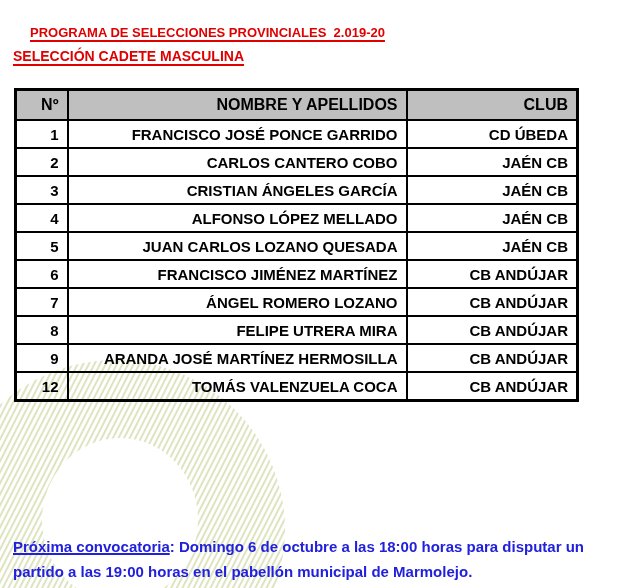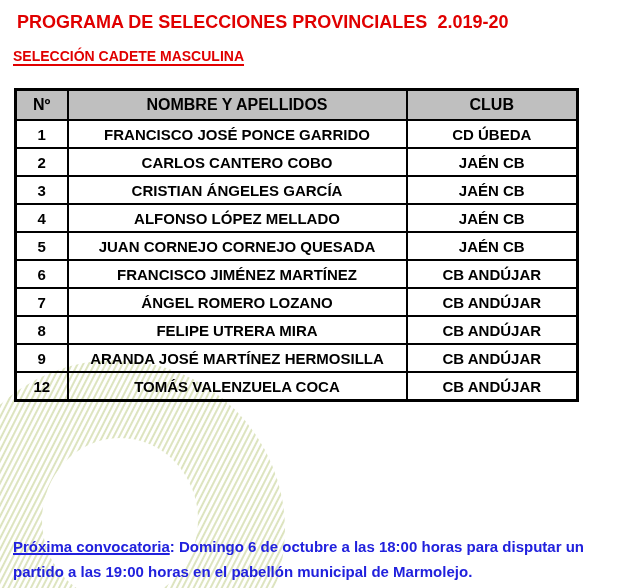--- a/index.html
+++ b/index.html
@@ -23,24 +23,25 @@
     position: absolute;
     left: 0;
     top: 360px;
     z-index: 0;
   }
   
   .doc-title {
     position: absolute;
     left: 13px;
     top: 8px;
-    margin: 4px;
-    font-size: 18px;
+    margin: 17px;
+    font-size: 13px;
     font-weight: bold;
     color: var(--title-red, #e00000);
+    text-decoration: underline;
     text-decoration-thickness: 2px;
     text-underline-offset: 3px;
     white-space: nowrap;
     z-index: 2;
   }
   .doc-subtitle {
     position: absolute;
     left: 13px;
     top: 48px;
     margin: 0;
@@ -63,21 +64,21 @@
     table-layout: fixed;
     border: 3px solid #000;
     z-index: 1;
     background: transparent;
   }
   table.players th,
   table.players td {
     border: 2px solid #000;
     font-weight: bold;
     color: #000;
-    text-align: center;
+    text-align: right;
     vertical-align: middle;
     padding: 3px 8px;
     overflow: hidden;
     white-space: nowrap;
   }
   table.players th {
     background: var(--header-gray, #bfbfbf);
     font-size: 16px;
     height: 22px;
   }
@@ -155,21 +156,21 @@
           <td>CRISTIAN ÁNGELES GARCÍA</td>
           <td>JAÉN CB</td>
         </tr>
         <tr>
           <td>4</td>
           <td>ALFONSO LÓPEZ MELLADO</td>
           <td>JAÉN CB</td>
         </tr>
         <tr>
           <td>5</td>
-          <td>JUAN CORNEJO CORNEJO QUESADA</td>
+          <td>JUAN CARLOS LOZANO QUESADA</td>
           <td>JAÉN CB</td>
         </tr>
         <tr>
           <td>6</td>
           <td>FRANCISCO JIMÉNEZ MARTÍNEZ</td>
           <td>CB ANDÚJAR</td>
         </tr>
         <tr>
           <td>7</td>
           <td>ÁNGEL ROMERO LOZANO</td>

